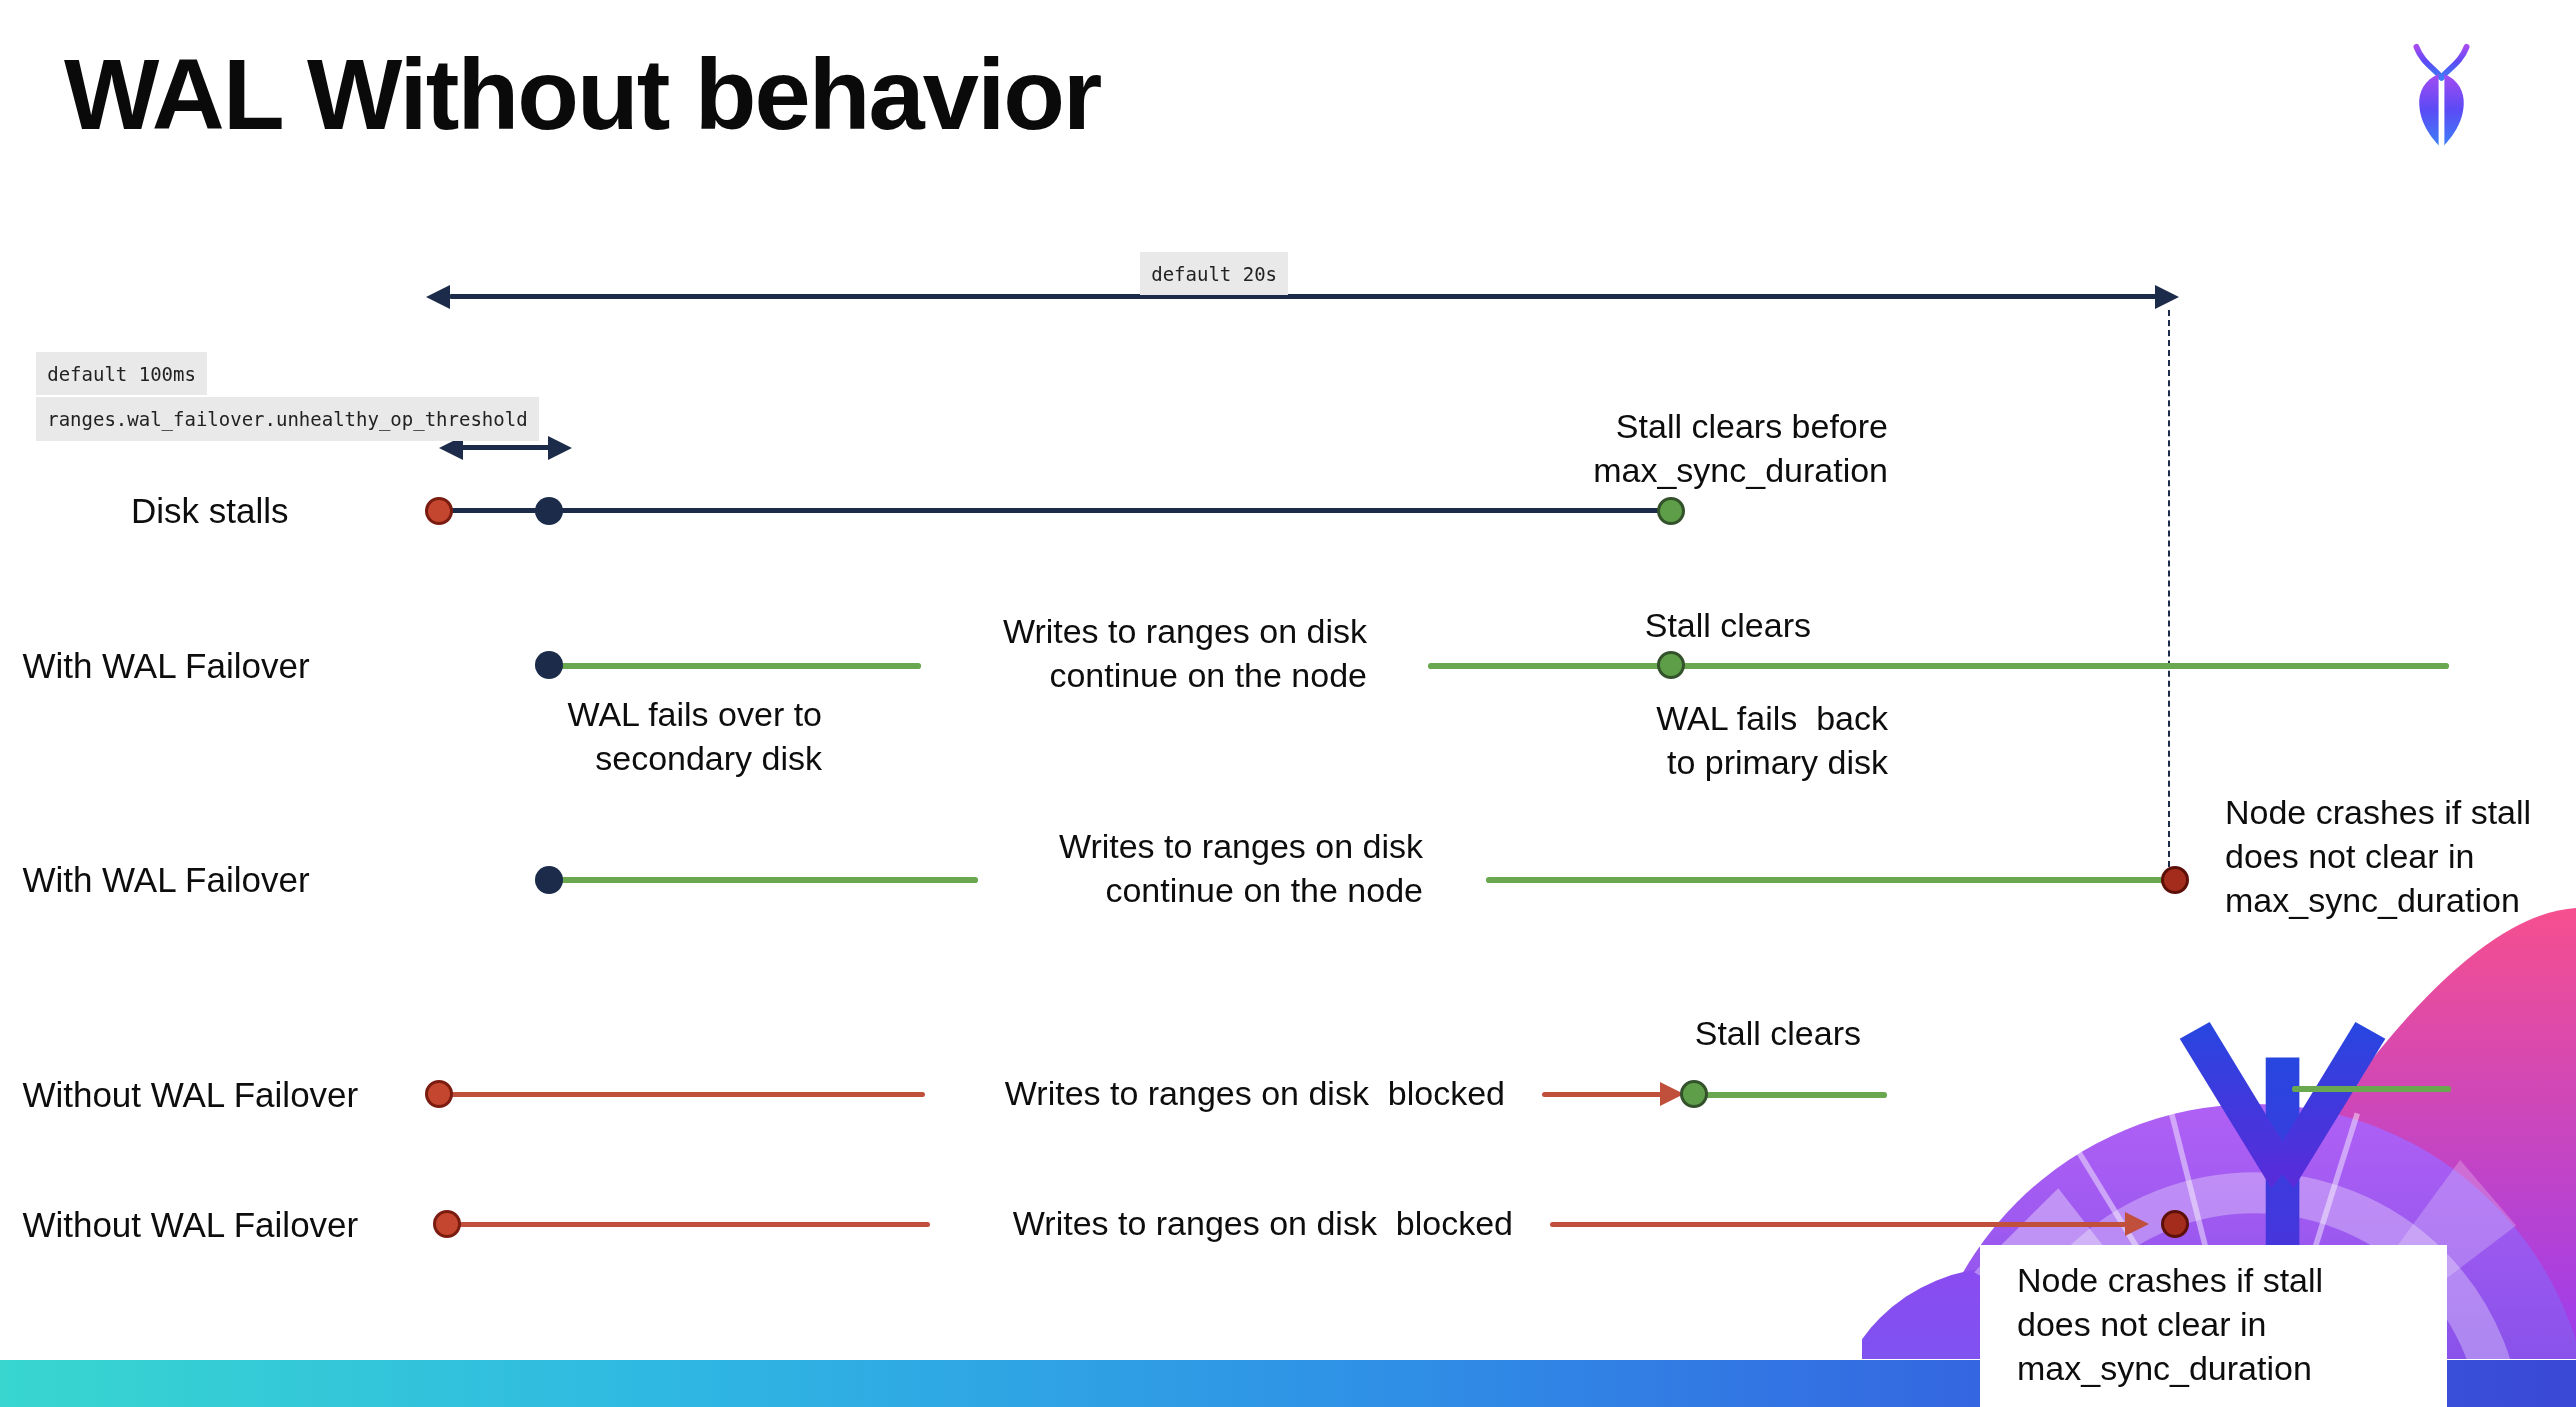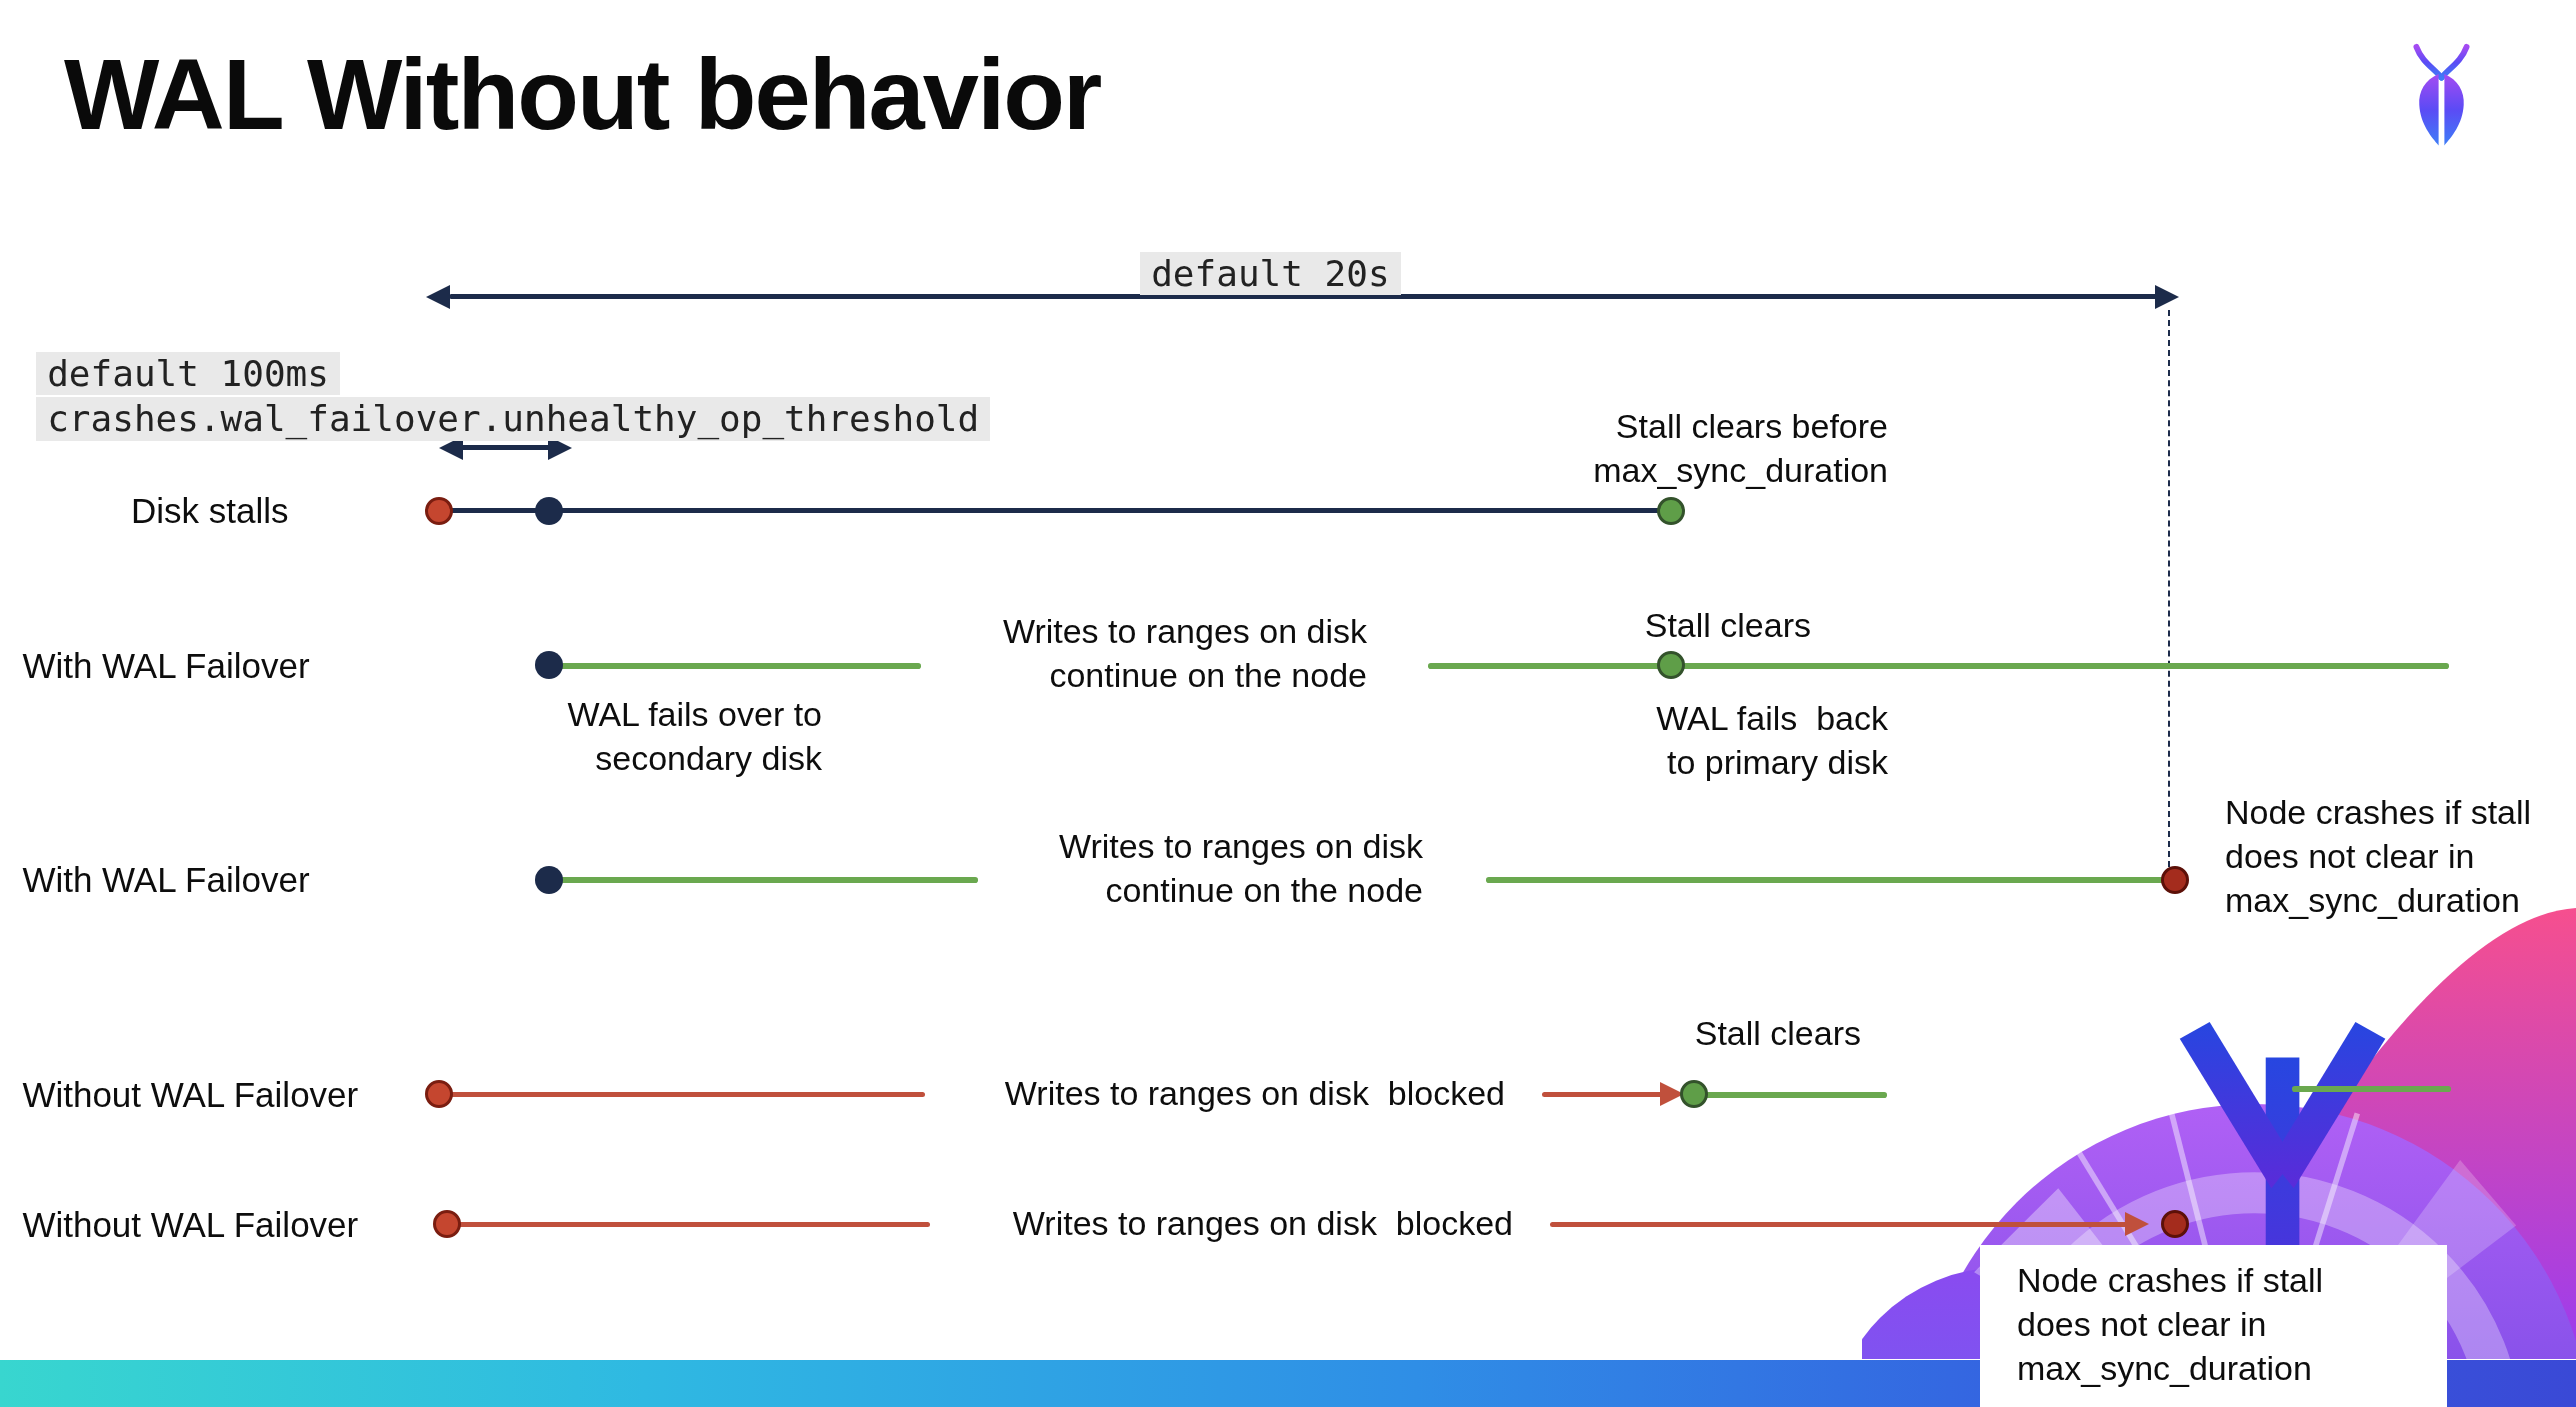--- a/index.html
+++ b/index.html
@@ -22,21 +22,21 @@
   .title{
     position:absolute;left:64px;top:37px;font-size:101px;font-weight:700;
     letter-spacing:-1.9px;color:#0a0a0a;z-index:3;
   }
   .logo{position:absolute;left:2393px;top:43px;width:97px;height:114px;z-index:3;}
 
   
   .code-callout{position:absolute;z-index:4;}
   .code-line{
     display:table;font-family:"DejaVu Sans Mono","Liberation Mono",monospace;
-    font-size:36px;line-height:36px;color:#222;background:var(--code-bg);
+    font-size:19px;line-height:36px;color:#222;background:var(--code-bg);
     padding:3.7px 11.2px;margin-bottom:1.9px;white-space:pre;
   }
 
   
   .hline{position:absolute;z-index:1;border-radius:2.8px;}
   .hline.navy{height:4.7px;background:var(--navy);}
   .hline.green{height:5.6px;background:var(--green);}
   .hline.red{height:4.7px;background:var(--red);}
   .dot{position:absolute;width:28px;height:28px;border-radius:50%;z-index:2;}
   .dot.navy{background:var(--navy);}
@@ -128,21 +128,21 @@
   <div class="ah left" style="left:426px;top:285px;"></div>
   <div class="ah right" style="left:2155px;top:285px;"></div>
   <div class="code-callout" style="left:1140px;top:252px;">
     <div class="code-line">default 20s</div>
   </div>
 
   <div class="vdash" style="left:2168px;top:310px;height:557px;"></div>
 
   <div class="code-callout" style="left:36px;top:352px;">
     <div class="code-line">default 100ms</div>
-    <div class="code-line">crashes.wal_failover.unhealthy_op_threshold</div>
+    <div class="code-line">ranges.wal_failover.unhealthy_op_threshold</div>
   </div>
   <div class="hline navy" style="left:460px;top:445px;width:90px;"></div>
   <div class="ah left" style="left:439px;top:436px;"></div>
   <div class="ah right" style="left:548px;top:436px;"></div>
 
   <div class="row-label right-align" style="left:131px;top:488px;width:258px;">Disk stalls</div>
   <div class="hline navy" style="left:439px;top:508px;width:1232px;"></div>
   <div class="dot red" style="left:425px;top:497px;"></div>
   <div class="dot navy" style="left:535px;top:497px;"></div>
   <div class="dot green" style="left:1657px;top:497px;"></div>

